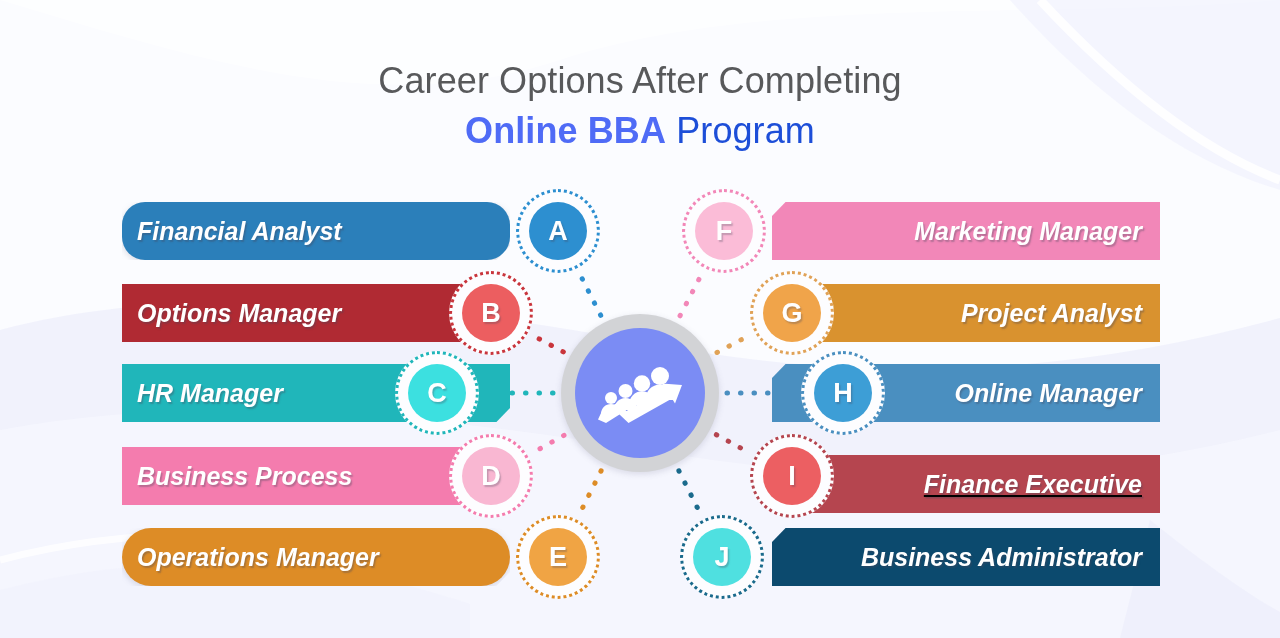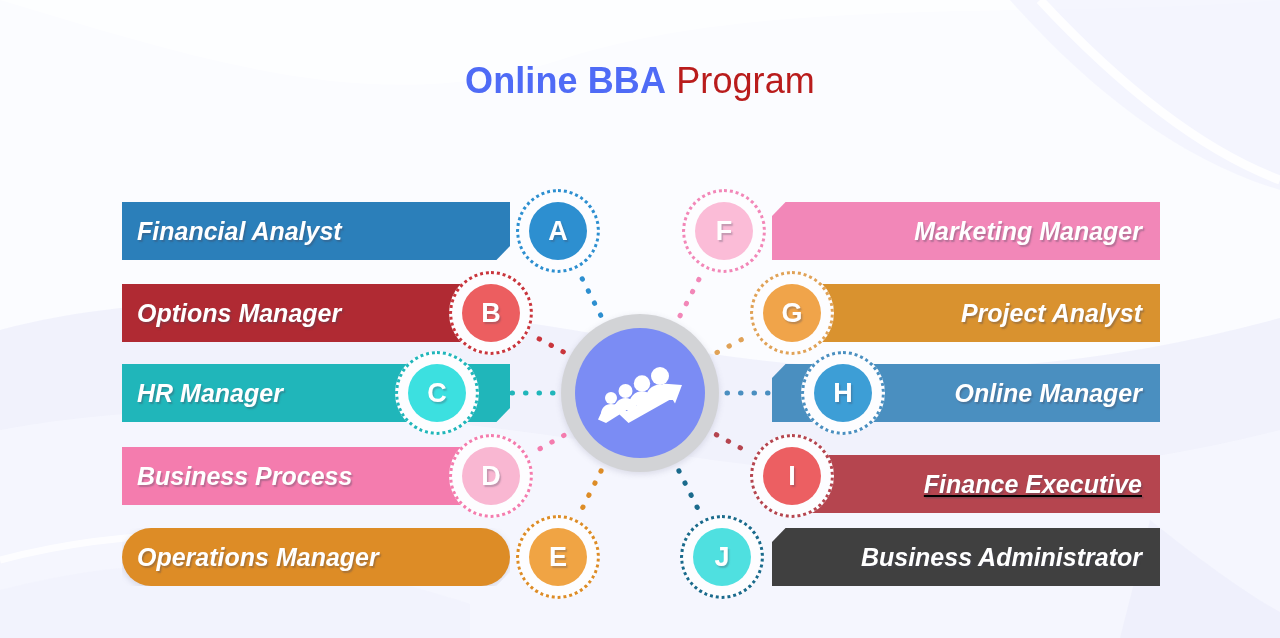--- a/index.html
+++ b/index.html
@@ -18,21 +18,21 @@
   .title-wrap {
     position:absolute; top:56px; left:0; width:1280px;
     text-align:center; z-index:5;
   }
   .title-line {
     font-size:36px; font-weight:400; color:#58595b;
     line-height:50px; letter-spacing:0.1px;
   }
   .title-line-2 { font-weight:400; }
   .title-accent { color:#4f6bf6; font-weight:700;text-align:right; }
-  .title-tail { color:#b91c1c; font-weight:400; }
+  .title-tail { color:#1d4ed8; font-weight:400; }
 
   
   #diagram { position:absolute; inset:0; z-index:2; }
   #connectors { position:absolute; left:0; top:0; width:1280px; height:638px; z-index:2; }
 
   .bar {
     position:absolute; height:58px; z-index:3;
     display:flex; align-items:center;
     filter:drop-shadow(0 2px 3px rgba(90,90,120,0.20));
   }
@@ -100,40 +100,41 @@
   <path d="M0,430 C200,392 430,414 660,452 C900,492 1100,476 1280,430 L1280,638 L0,638 Z" fill="#f5f6fe" opacity="0.9"></path>
   <path d="M0,0 C200,60 380,120 560,60 C760,-6 1040,20 1280,0 L1280,0 L0,0 Z" fill="#ffffff" opacity="0.6"></path>
   <path d="M1010,0 C1090,90 1180,160 1280,190 L1280,0 Z" fill="#f2f3fd" opacity="0.75"></path>
   <path d="M1040,0 C1120,86 1200,150 1280,180" stroke="#ffffff" stroke-width="9" fill="none" opacity="0.85"></path>
   <path d="M0,590 C160,548 330,556 470,604 L470,638 L0,638 Z" fill="#f1f2fc" opacity="0.7"></path>
   <path d="M0,560 C150,520 330,528 470,580" stroke="#ffffff" stroke-width="7" fill="none" opacity="0.8"></path>
   <path d="M1150,520 C1200,560 1250,596 1280,612 L1280,638 L1120,638 Z" fill="#eceefb" opacity="0.7"></path>
 </svg>
 
 <div class="title-wrap">
+  <div class="title-line">Career Options After Completing</div>
   <div class="title-line title-line-2"><span class="title-accent">Online BBA</span><span class="title-tail"> Program</span></div>
 </div>
 
 <div id="diagram">
 
   <svg id="connectors" viewBox="0 0 1280 638">
       <line x1="600.7095679711049" y1="315.3774391624267" x2="579.2258655788285" y2="272.9340271191488" stroke="#2d8fd0" stroke-width="5" stroke-linecap="round" stroke-dasharray="0.5 13"></line>
       <line x1="563.3495141396809" y1="351.8453767192917" x2="532.4088831659195" y2="335.23295740452056" stroke="#c9353c" stroke-width="5" stroke-linecap="round" stroke-dasharray="0.5 13"></line>
       <line x1="553" y1="393" x2="484" y2="393" stroke="#20b6ba" stroke-width="5" stroke-linecap="round" stroke-dasharray="0.5 13"></line>
       <line x1="563.9964880676092" y1="435.3375267811304" x2="532.0593685151996" y2="453.1280027734123" stroke="#f47cae" stroke-width="5" stroke-linecap="round" stroke-dasharray="0.5 13"></line>
       <line x1="601.0924171915036" y1="470.81516561699266" x2="579.019038988498" y2="514.9619220230039" stroke="#dd8c26" stroke-width="5" stroke-linecap="round" stroke-dasharray="0.5 13"></line>
       <line x1="680.047593307585" y1="315.76535576394315" x2="702.365093270615" y2="272.72446297809967" stroke="#f287b8" stroke-width="5" stroke-linecap="round" stroke-dasharray="0.5 13"></line>
       <line x1="716.9878853472325" y1="352.48006034356183" x2="750.4088435480469" y2="334.89008234313326" stroke="#e0a257" stroke-width="5" stroke-linecap="round" stroke-dasharray="0.5 13"></line>
       <line x1="727" y1="393" x2="796" y2="393" stroke="#4a8fc0" stroke-width="5" stroke-linecap="round" stroke-dasharray="0.5 13"></line>
       <line x1="716.3577085166803" y1="434.6953276768715" x2="750.7492839047819" y2="453.4749379216901" stroke="#b5454f" stroke-width="5" stroke-linecap="round" stroke-dasharray="0.5 13"></line>
       <line x1="678.9075828084964" y1="470.81516561699266" x2="700.980961011502" y2="514.9619220230039" stroke="#1a6a8c" stroke-width="5" stroke-linecap="round" stroke-dasharray="0.5 13"></line>
     </svg>
 
   <div id="left-col">
-      <div class="bar left" style="top: 202px; background: rgb(43, 127, 186);">
+      <div class="bar left" style="top: 202px; background: rgb(43, 127, 186); border-radius: 23px;">
         <span class="bar-label">Financial Analyst</span>
       </div>
       <div class="badge" style="left: 516px; top: 189px;">
         <div class="badge-ring" style="border-color: rgb(45, 143, 208);"></div>
         <div class="badge-disc" style="background: rgb(45, 143, 208);">
           <span class="badge-letter" style="color: rgb(255, 255, 255);">A</span>
         </div>
       </div>
       <div class="bar left" style="top: 284px; background: rgb(176, 42, 51);">
         <span class="bar-label">Options Manager</span>
@@ -202,21 +203,21 @@
       </div>
       <div class="bar right" style="top: 455px; background: rgb(181, 69, 79); text-decoration: underline;">
         <span class="bar-label">Finance Executive</span>
       </div>
       <div class="badge" style="left: 750px; top: 434px;">
         <div class="badge-ring" style="border-color: rgb(181, 69, 79);"></div>
         <div class="badge-disc" style="background: rgb(236, 95, 98);">
           <span class="badge-letter" style="color: rgb(255, 255, 255);">I</span>
         </div>
       </div>
-      <div class="bar right" style="top: 528px; background: #404040; padding-left: 6px;">
+      <div class="bar right" style="top: 528px; background: #0c4a6e; padding-left: 6px;">
         <span class="bar-label">Business Administrator</span>
       </div>
       <div class="badge" style="left: 680px; top: 515px;">
         <div class="badge-ring" style="border-color: rgb(26, 106, 140);"></div>
         <div class="badge-disc" style="background: rgb(79, 224, 224);">
           <span class="badge-letter" style="color: rgb(255, 255, 255);">J</span>
         </div>
       </div>
     </div>
 

